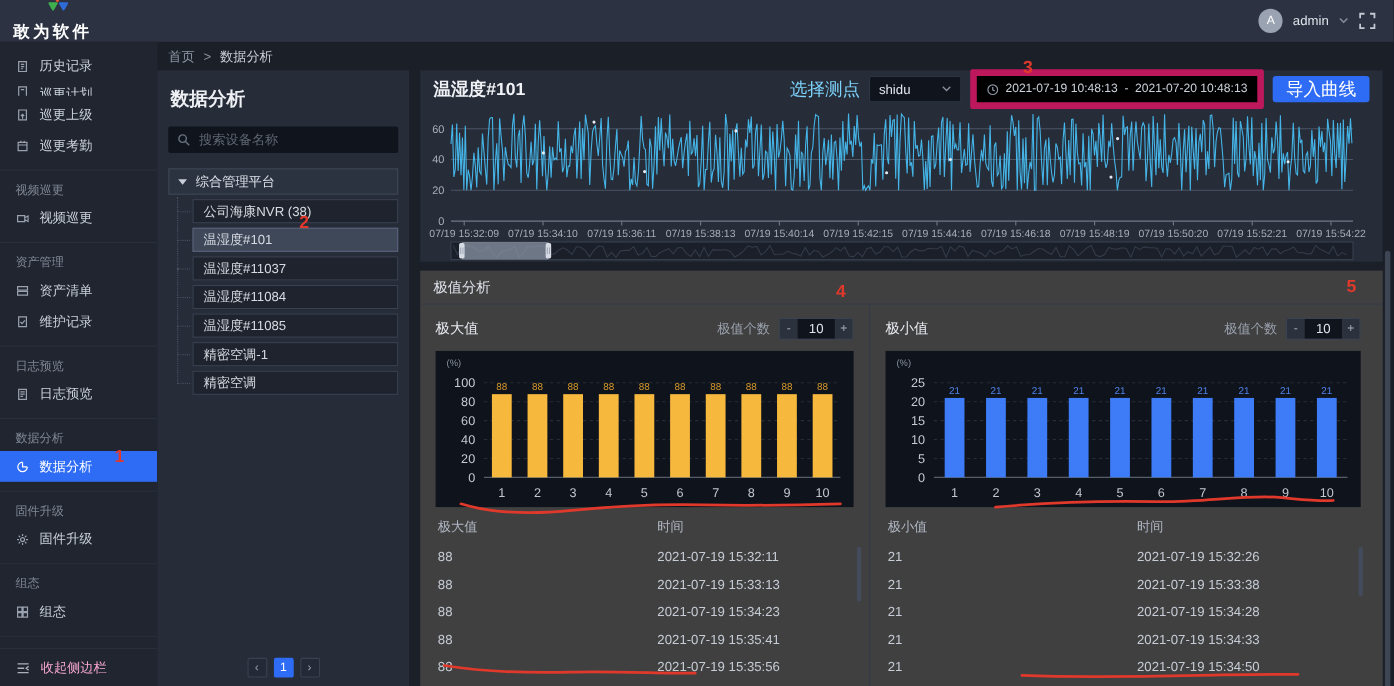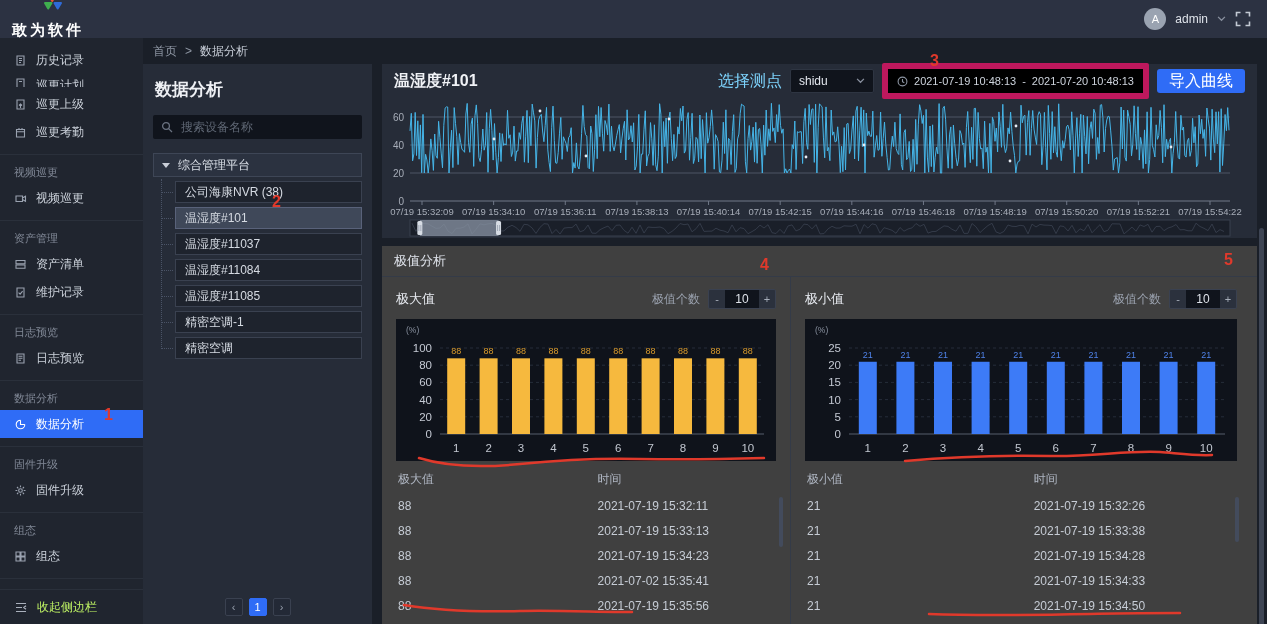--- a/index.html
+++ b/index.html
@@ -28,21 +28,21 @@
   .side-group.clipped{border-bottom:none;}
   .side-label{padding:8px 14px 4px;font-size:11px;color:#808896;}
   .side-item{height:28px;display:flex;align-items:center;gap:9px;padding-left:14px;
              font-size:12px;color:#ccd2db;cursor:pointer;}
   .side-item svg{width:13px;height:13px;stroke:#9aa2b0;fill:none;stroke-width:1.1;flex-shrink:0;}
   .side-item.active{background:#2f6cf6;color:#fff;}
   .side-item.active svg{stroke:#fff;}
   .side-item.clipped{height:10px;overflow:hidden;align-items:flex-start;padding-top:3px;margin-bottom:3px;}
   .collapse-bar{position:absolute;bottom:0;left:0;right:0;height:34px;background:#20252f;
                 border-top:1px solid #2a303b;display:flex;align-items:center;gap:9px;
-                padding-left:14px;font-size:12px;color:#bef264;cursor:pointer;}
+                padding-left:14px;font-size:12px;color:#f9a8d4;cursor:pointer;}
   .collapse-bar svg{width:14px;height:13px;stroke:#aab1bd;fill:none;stroke-width:1.2;}
 
   
   .content{flex:1;display:flex;flex-direction:column;padding:4px 10px 0 0;min-width:0;box-sizing:border-box;}
   .breadcrumb{height:18px;padding-left:10px;font-size:12px;color:#8f97a4;
               display:flex;gap:8px;align-items:center;}
   .breadcrumb .cur{color:#c9cfd9;}
   .cols{flex:1;display:flex;margin-top:4px;min-height:0;}
 
   
@@ -476,21 +476,21 @@
                         <tr>
                           <td>88</td>
                     <td>2021-07-19 15:33:13</td>
                         </tr>
                         <tr>
                           <td>88</td>
                     <td>2021-07-19 15:34:23</td>
                         </tr>
                         <tr>
                           <td>88</td>
-                    <td>2021-07-02 15:35:41</td>
+                    <td>2021-07-19 15:35:41</td>
                         </tr>
                         <tr>
                           <td>88</td>
                     <td>2021-07-19 15:35:56</td>
                         </tr>
                       </tbody>
                   </table>
                   <div class="tbl-thumb" style="right:-7px;top:32px;height:50px;"></div>
                 </div>
               </div>

